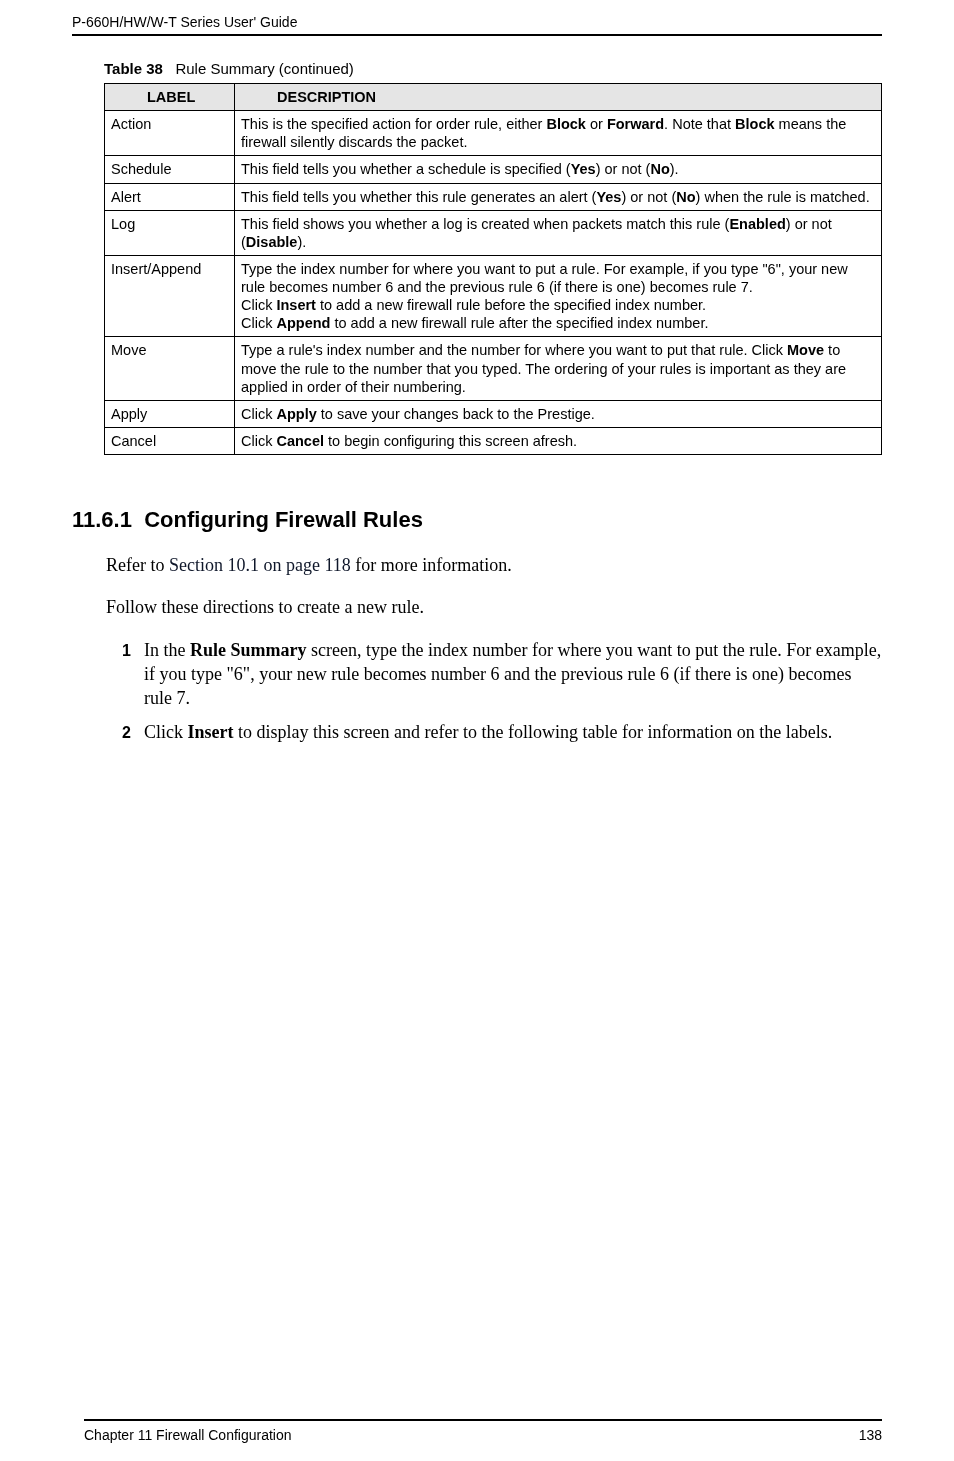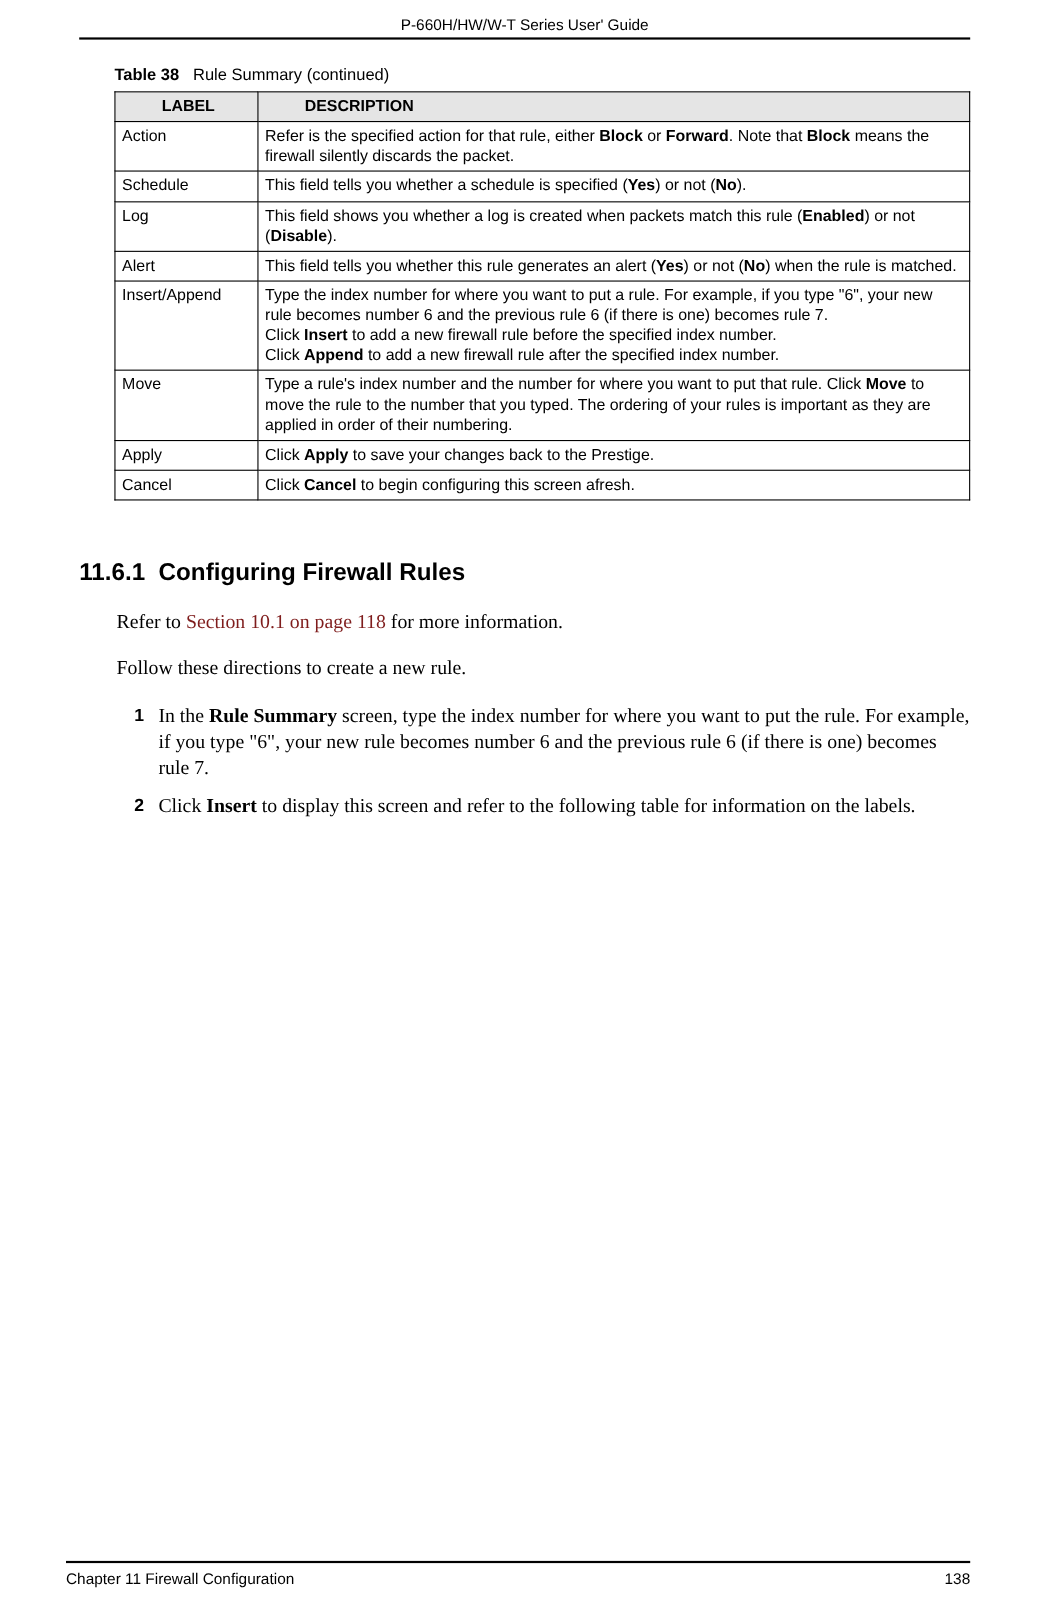--- a/index.html
+++ b/index.html
@@ -13,21 +13,21 @@
       background: #fff;
       font-family: Arial, Helvetica, sans-serif;
       color: #000;
       position: relative;
     }
     .page-header {
       position: absolute;
       top: 14px;
       left: 72px;
       right: 72px;
-      text-align: center;
+      text-align: left;
       font-size: 14px;
       border-bottom: 2px solid #000;
       padding-bottom: 4px;
     }
     .content {
       position: absolute;
       top: 60px;
       left: 72px;
       right: 72px;
     }
@@ -75,21 +75,21 @@
       font-family: Arial, Helvetica, sans-serif;
     }
     .body-text {
       font-family: "Times New Roman", Times, serif;
       font-size: 18px;
       line-height: 1.35;
       margin-left: 34px;
       margin-bottom: 18px;
     }
     .body-text .link {
-      color: #7f1d1d;
+      color: #0f172a;
     }
     ol.steps {
       font-family: "Times New Roman", Times, serif;
       font-size: 18px;
       line-height: 1.35;
       margin-left: 72px;
       list-style: none;
     }
     ol.steps li {
       margin-bottom: 10px;
@@ -100,21 +100,21 @@
       font-family: Arial, Helvetica, sans-serif;
       font-weight: bold;
       position: absolute;
       left: -22px;
       top: 2px;
       font-size: 16px;
     }
     .page-footer {
       position: absolute;
       bottom: 18px;
-      left: 60px;
+      left: 84px;
       right: 72px;
       border-top: 2px solid #000;
       padding-top: 6px;
       font-size: 14px;
       display: flex;
       justify-content: space-between;
     }
   </style>
 </head>
 <body>
@@ -133,39 +133,39 @@
     <thead>
       <tr>
         <th class="col-label">LABEL</th>
         <th>DESCRIPTION</th>
       </tr>
     </thead>
     <tbody>
       <tr>
         <td>Action</td>
         <td>
-          <span>Refer is the specified action for that rule, either </span><span class="bold">Block</span><span> or </span><span class="bold">Forward</span><span>. Note that </span><span class="bold">Block</span><span> means the firewall silently discards the packet.</span>
+          <span>This is the specified action for order rule, either </span><span class="bold">Block</span><span> or </span><span class="bold">Forward</span><span>. Note that </span><span class="bold">Block</span><span> means the firewall silently discards the packet.</span>
         </td>
       </tr>
       <tr>
         <td>Schedule</td>
         <td>
           <span>This field tells you whether a schedule is specified (</span><span class="bold">Yes</span><span>) or not (</span><span class="bold">No</span><span>).</span>
         </td>
       </tr>
       <tr>
+        <td>Alert</td>
+        <td>
+          <span>This field tells you whether this rule generates an alert (</span><span class="bold">Yes</span><span>) or not (</span><span class="bold">No</span><span>) when the rule is matched.</span>
+        </td>
+      </tr>
+      <tr>
         <td>Log</td>
         <td>
           <span>This field shows you whether a log is created when packets match this rule (</span><span class="bold">Enabled</span><span>) or not (</span><span class="bold">Disable</span><span>).</span>
-        </td>
-      </tr>
-      <tr>
-        <td>Alert</td>
-        <td>
-          <span>This field tells you whether this rule generates an alert (</span><span class="bold">Yes</span><span>) or not (</span><span class="bold">No</span><span>) when the rule is matched.</span>
         </td>
       </tr>
       <tr>
         <td>Insert/Append</td>
         <td>
           <span class="desc-para">Type the index number for where you want to put a rule. For example, if you type "6", your new rule becomes number 6 and the previous rule 6 (if there is one) becomes rule 7.</span>
           <span class="desc-para"><span>Click </span><span class="bold">Insert</span><span> to add a new firewall rule before the specified index number.</span></span>
           <span class="desc-para"><span>Click </span><span class="bold">Append</span><span> to add a new firewall rule after the specified index number.</span></span>
         </td>
       </tr>

